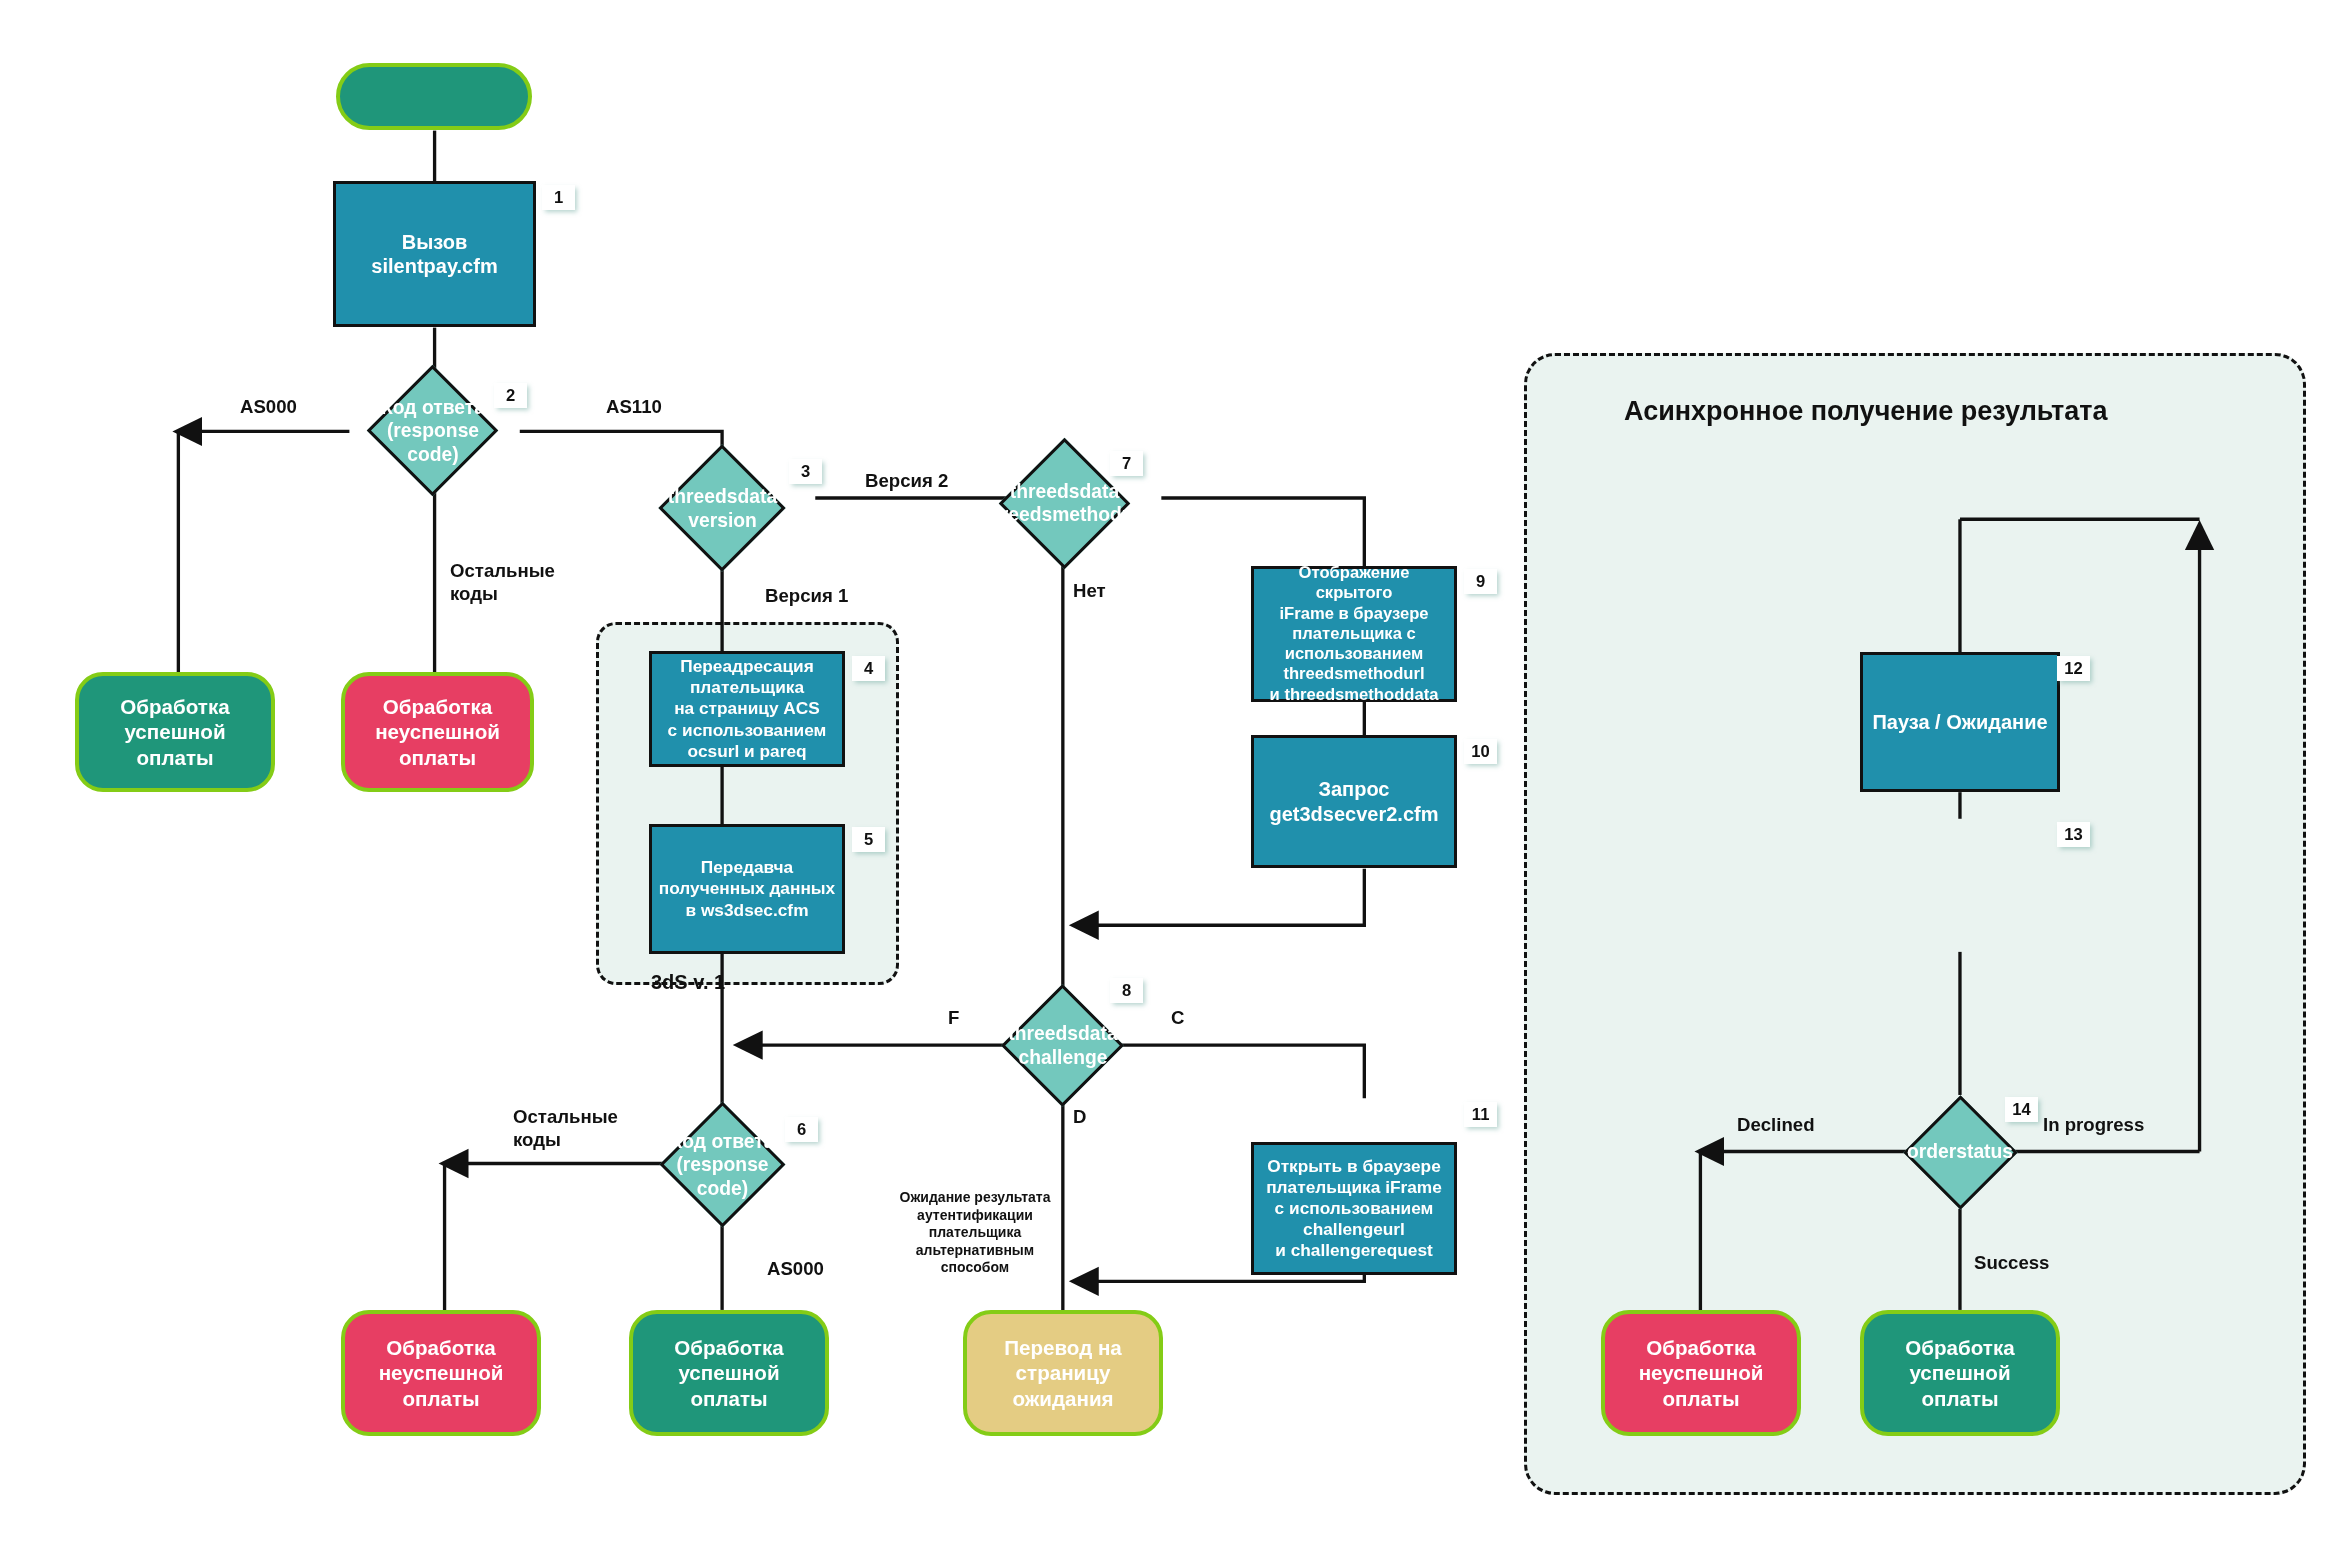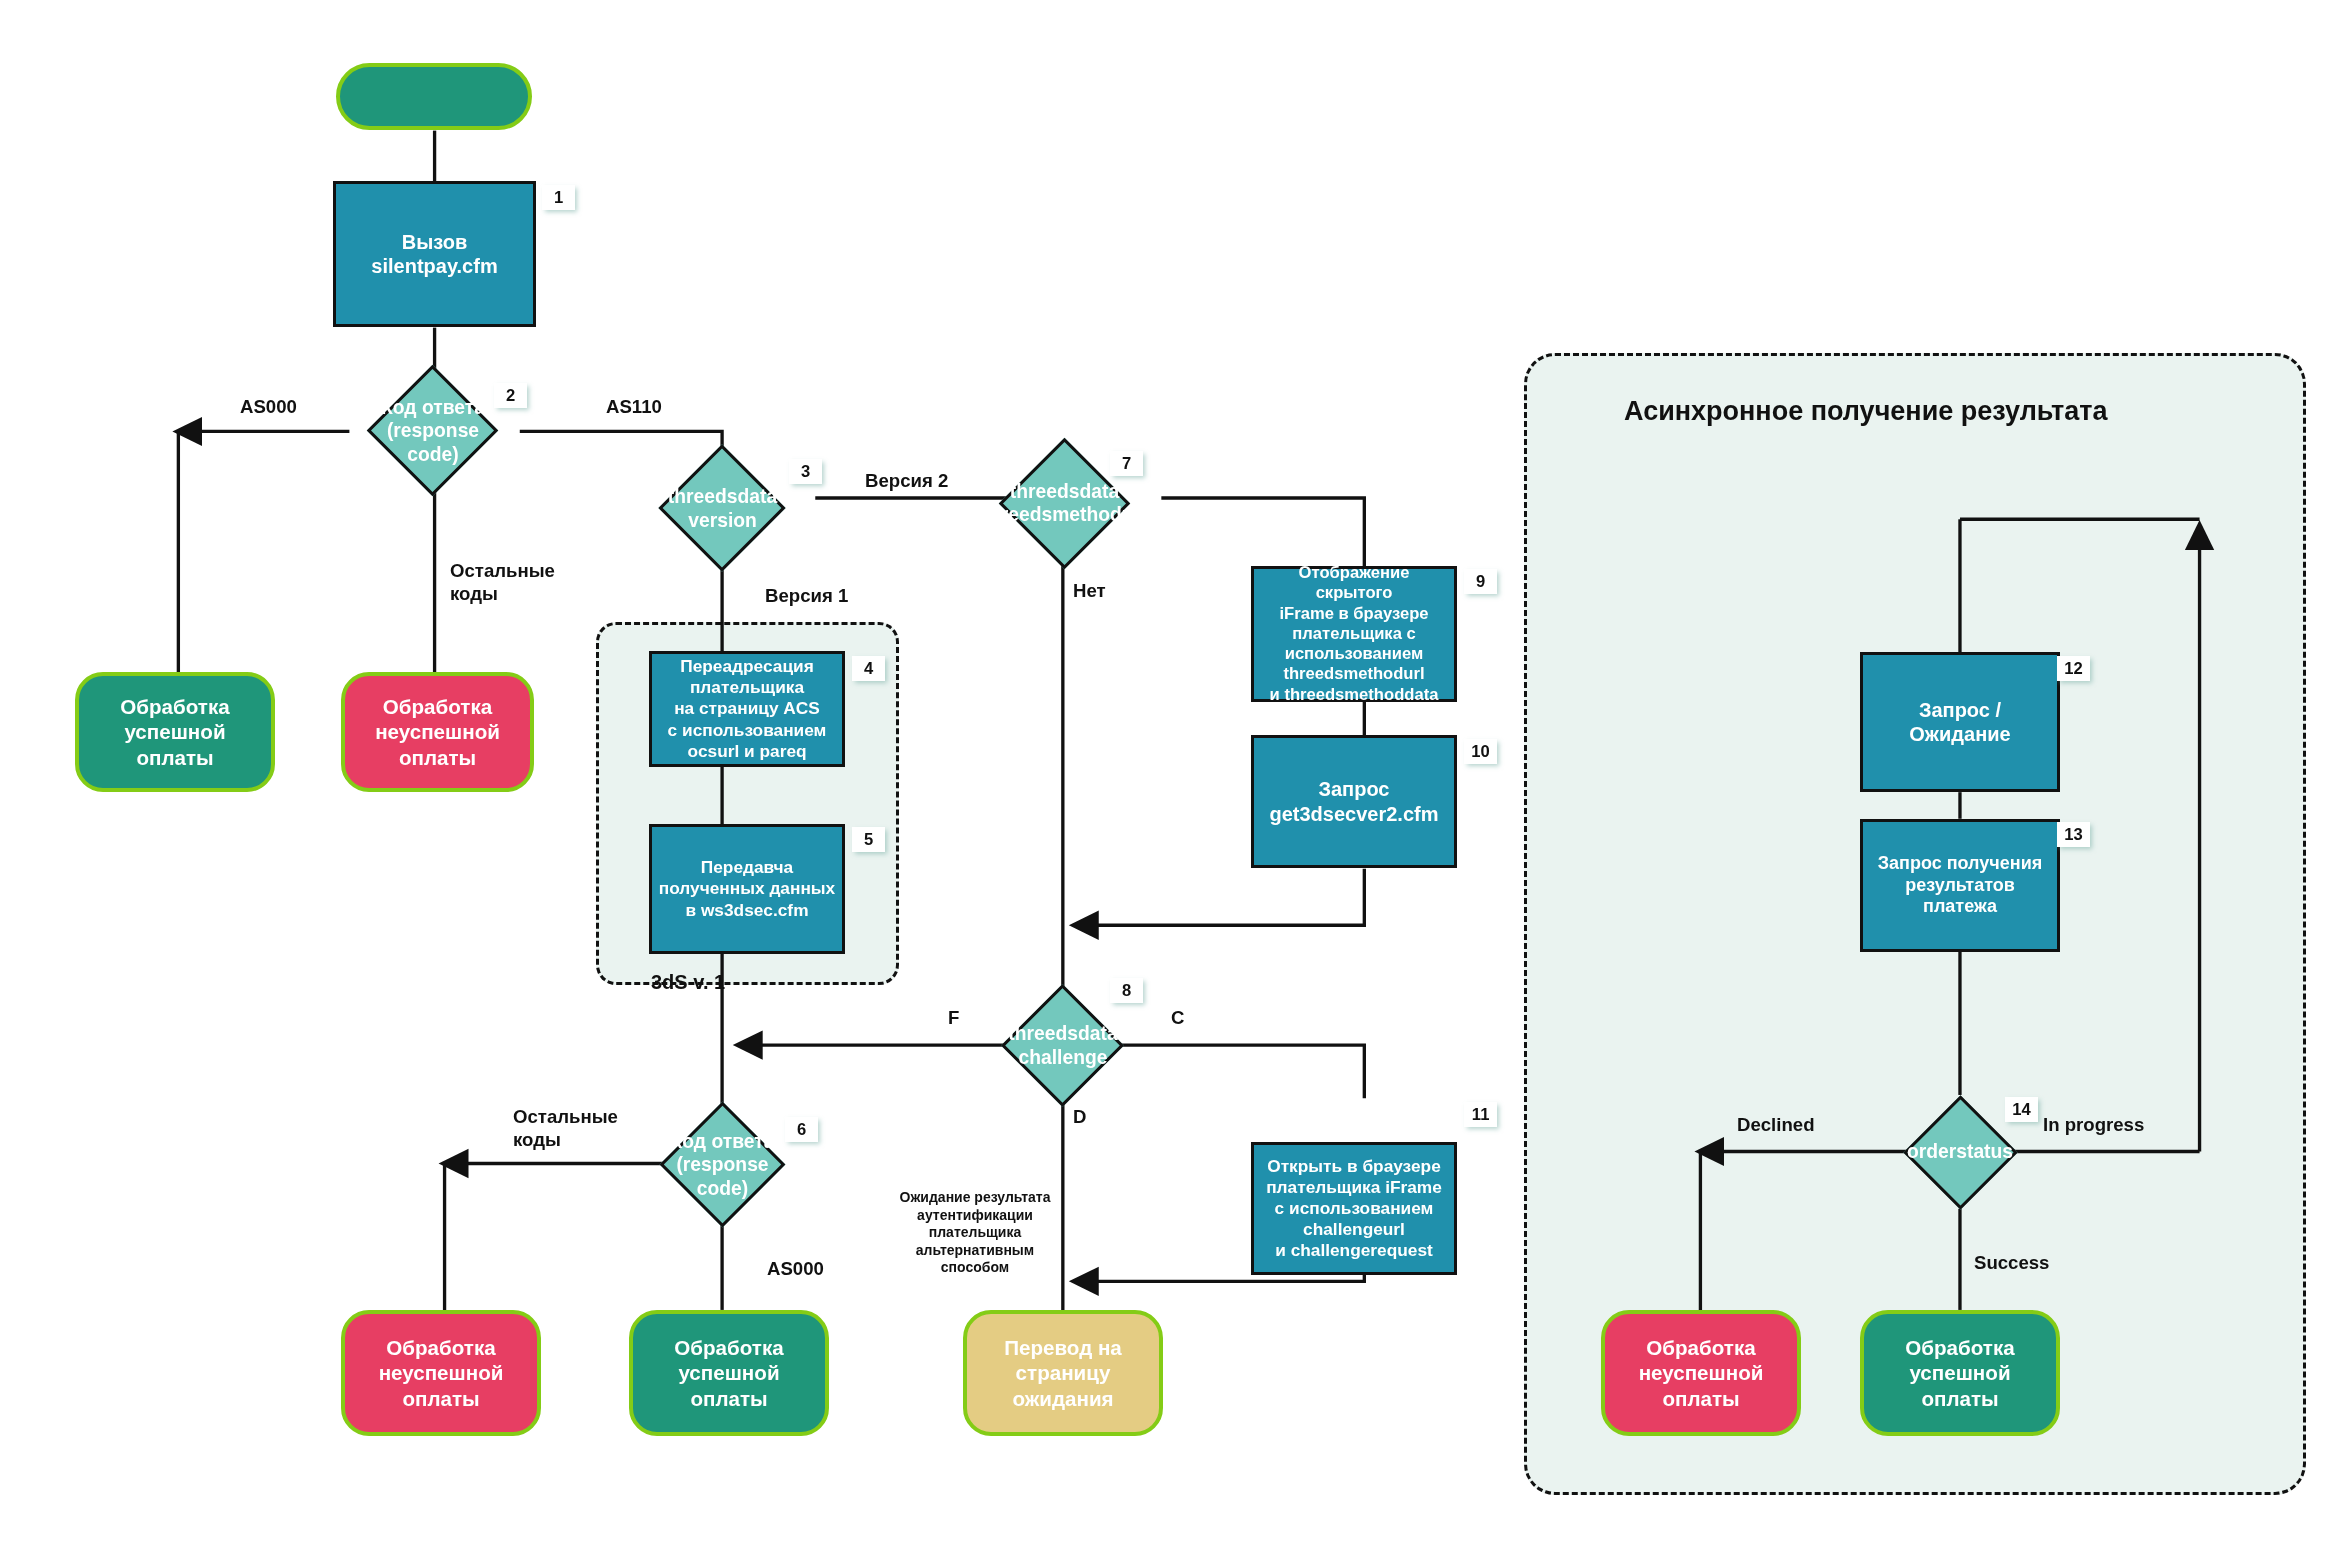--- a/index.html
+++ b/index.html
@@ -190,28 +190,24 @@
   <div class="node proc" style="left:1251px;top:1098px;width:206px;height:133px;font-size:17.3px;margin-top:44px;">
     <span style="white-space:pre-line;">Открыть в браузере
 плательщика  iFrame
 с использованием
 challengeurl
 и challengerequest</span>
   </div>
   <div class="badge" style="left:1464px;top:1102px;text-align:right;">11</div>
 
   <div class="node proc" style="left:1860px;top:652px;width:200px;height:140px;">
-    <span style="white-space:pre-line;">Запрос / Ожидание</span>
+    <span style="white-space:pre-line;">Пауза / Ожидание</span>
   </div>
   <div class="badge" style="left:2057px;top:656px;">12</div>
 
-  <div class="node proc" style="left:1860px;top:819px;width:200px;height:133px;font-size:18px;">
-    <span style="white-space:pre-line;">Запрос получения
-результатов платежа</span>
-  </div>
   <div class="badge" style="left:2057px;top:822px;">13</div>
 
   <div class="dia-wrap" style="left:1897px;top:1095px;width:126px;height:114px;">
     <div class="dia-shape" style="width:81px;height:81px;left:22.6px;top:16.6px;"></div>
     <div class="dia-label" style="white-space:pre-line;">orderstatus</div>
   </div>
   <div class="badge" style="left:2005px;top:1097px;">14</div>
 
   <div class="node term success" style="left:75px;top:672px;width:200px;height:120px;">
     <span style="white-space:pre-line;">Обработка

